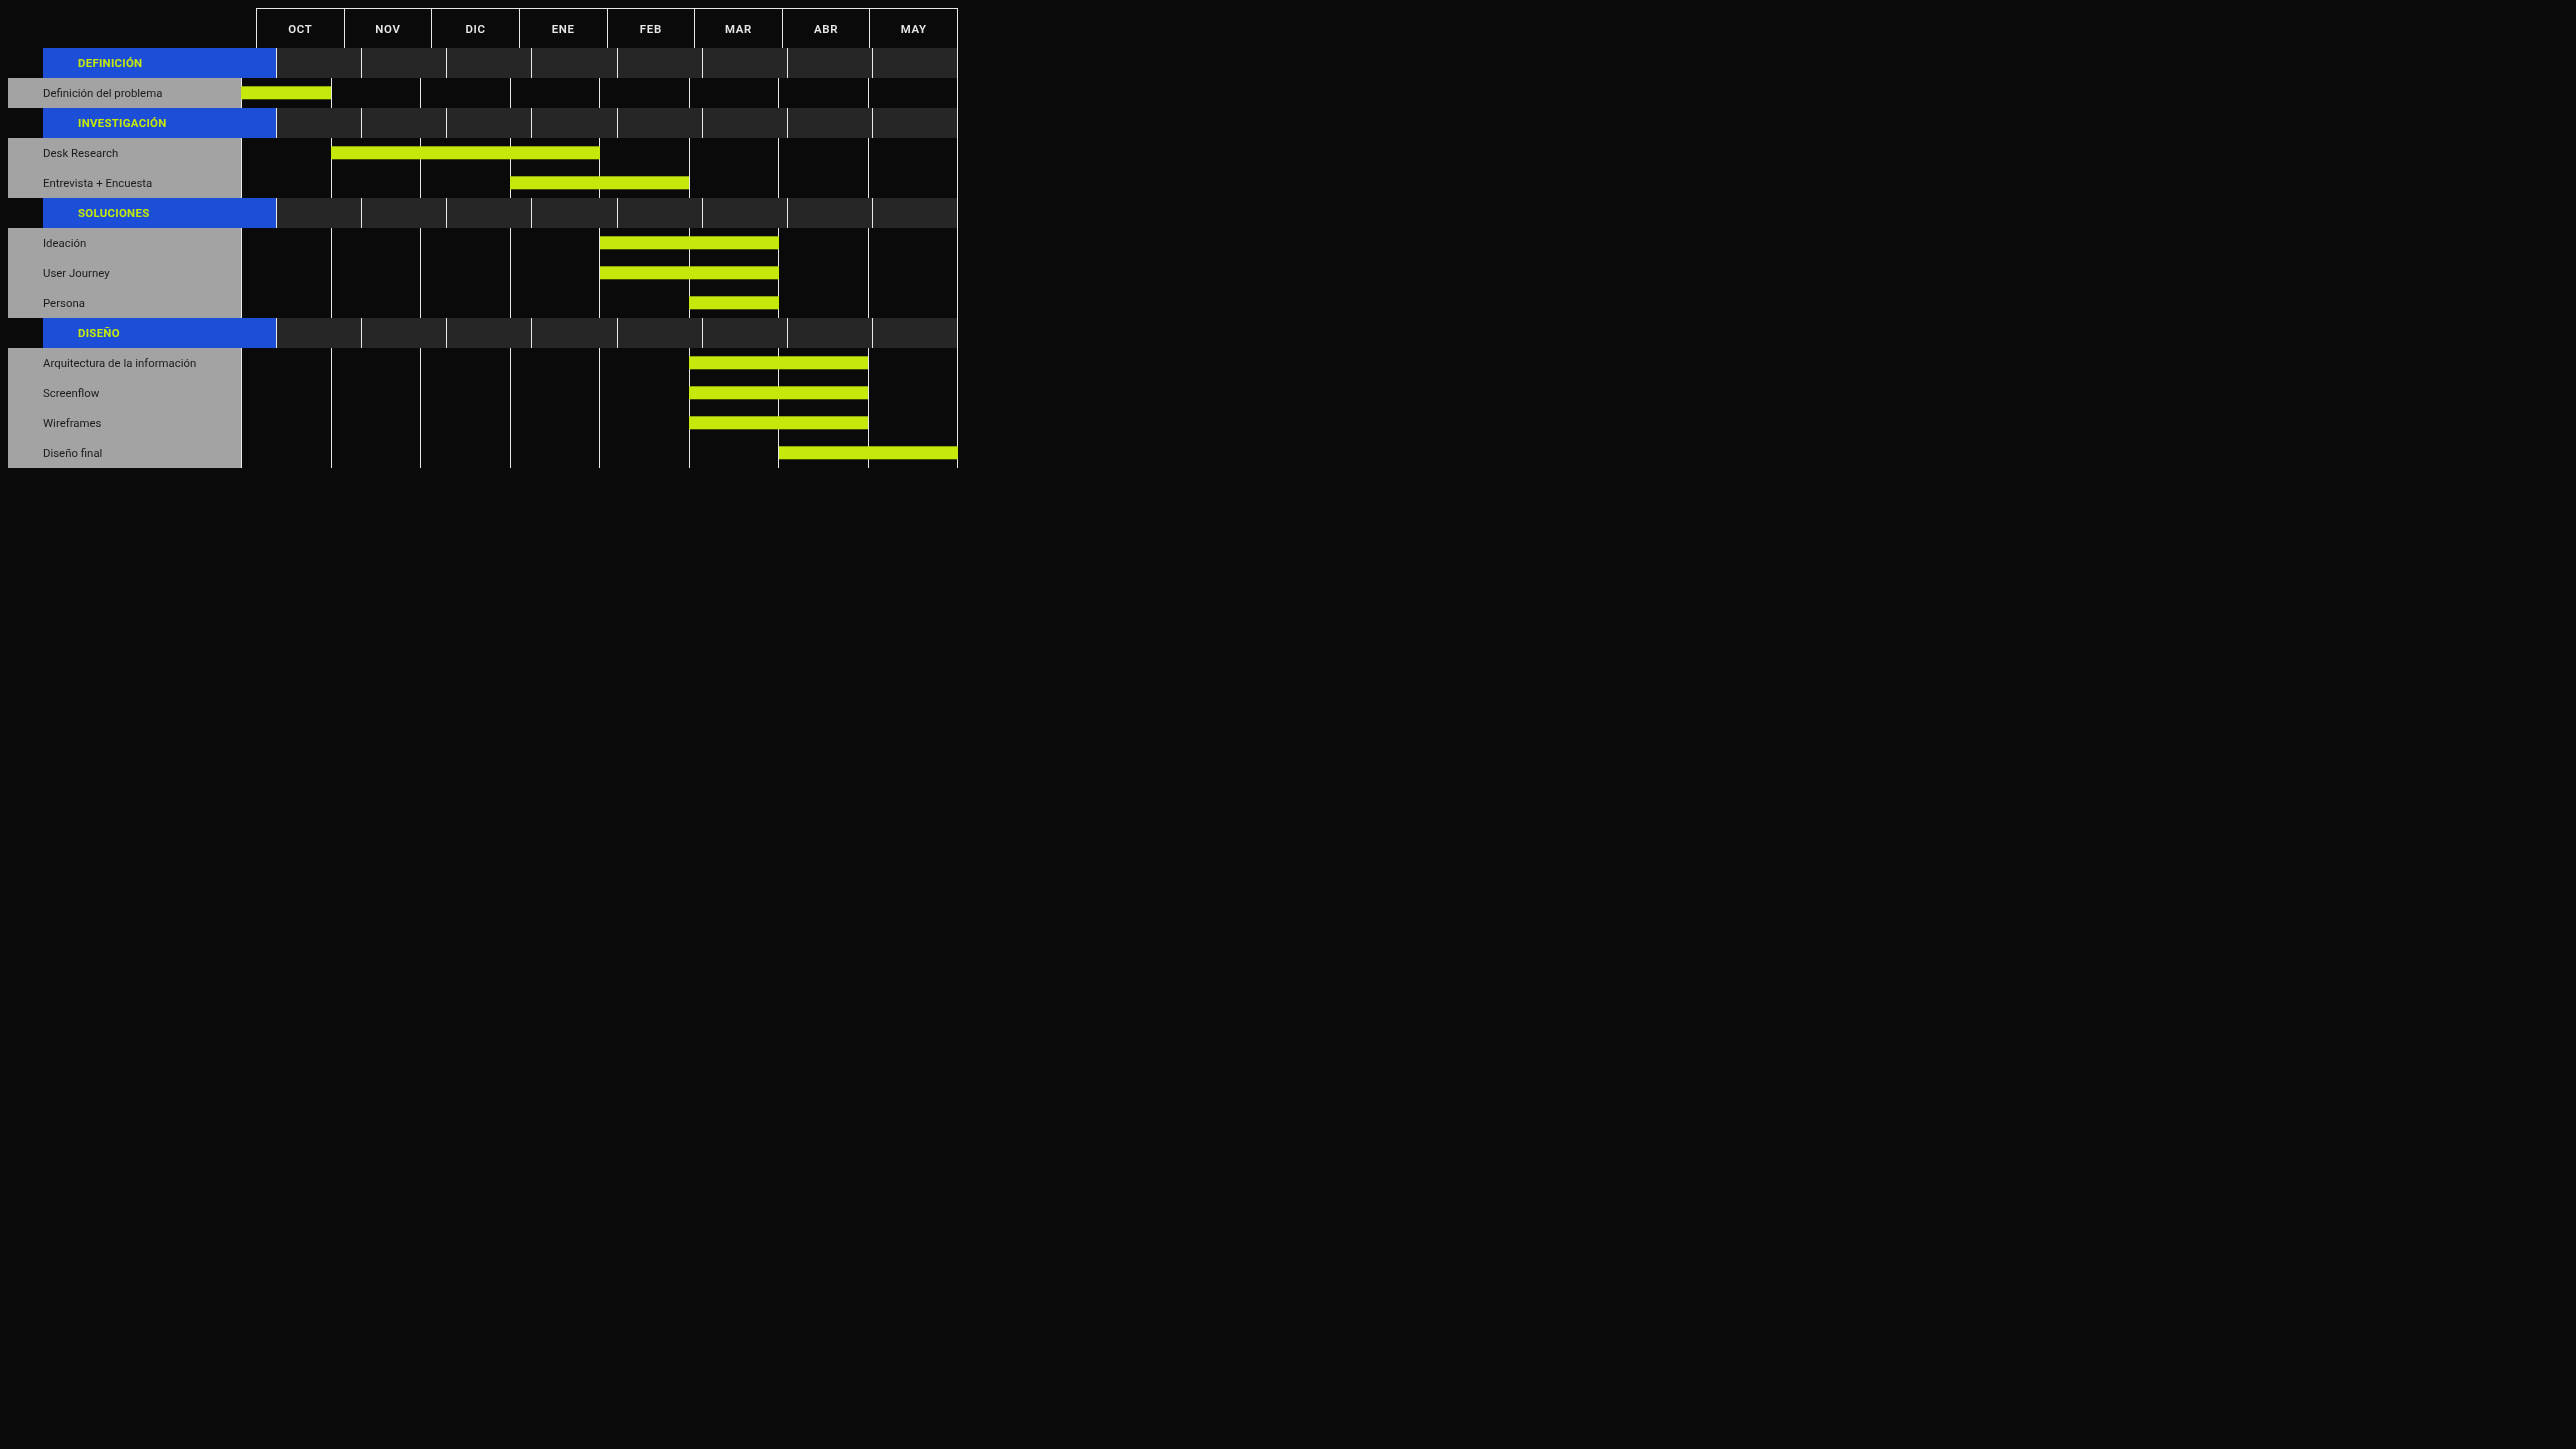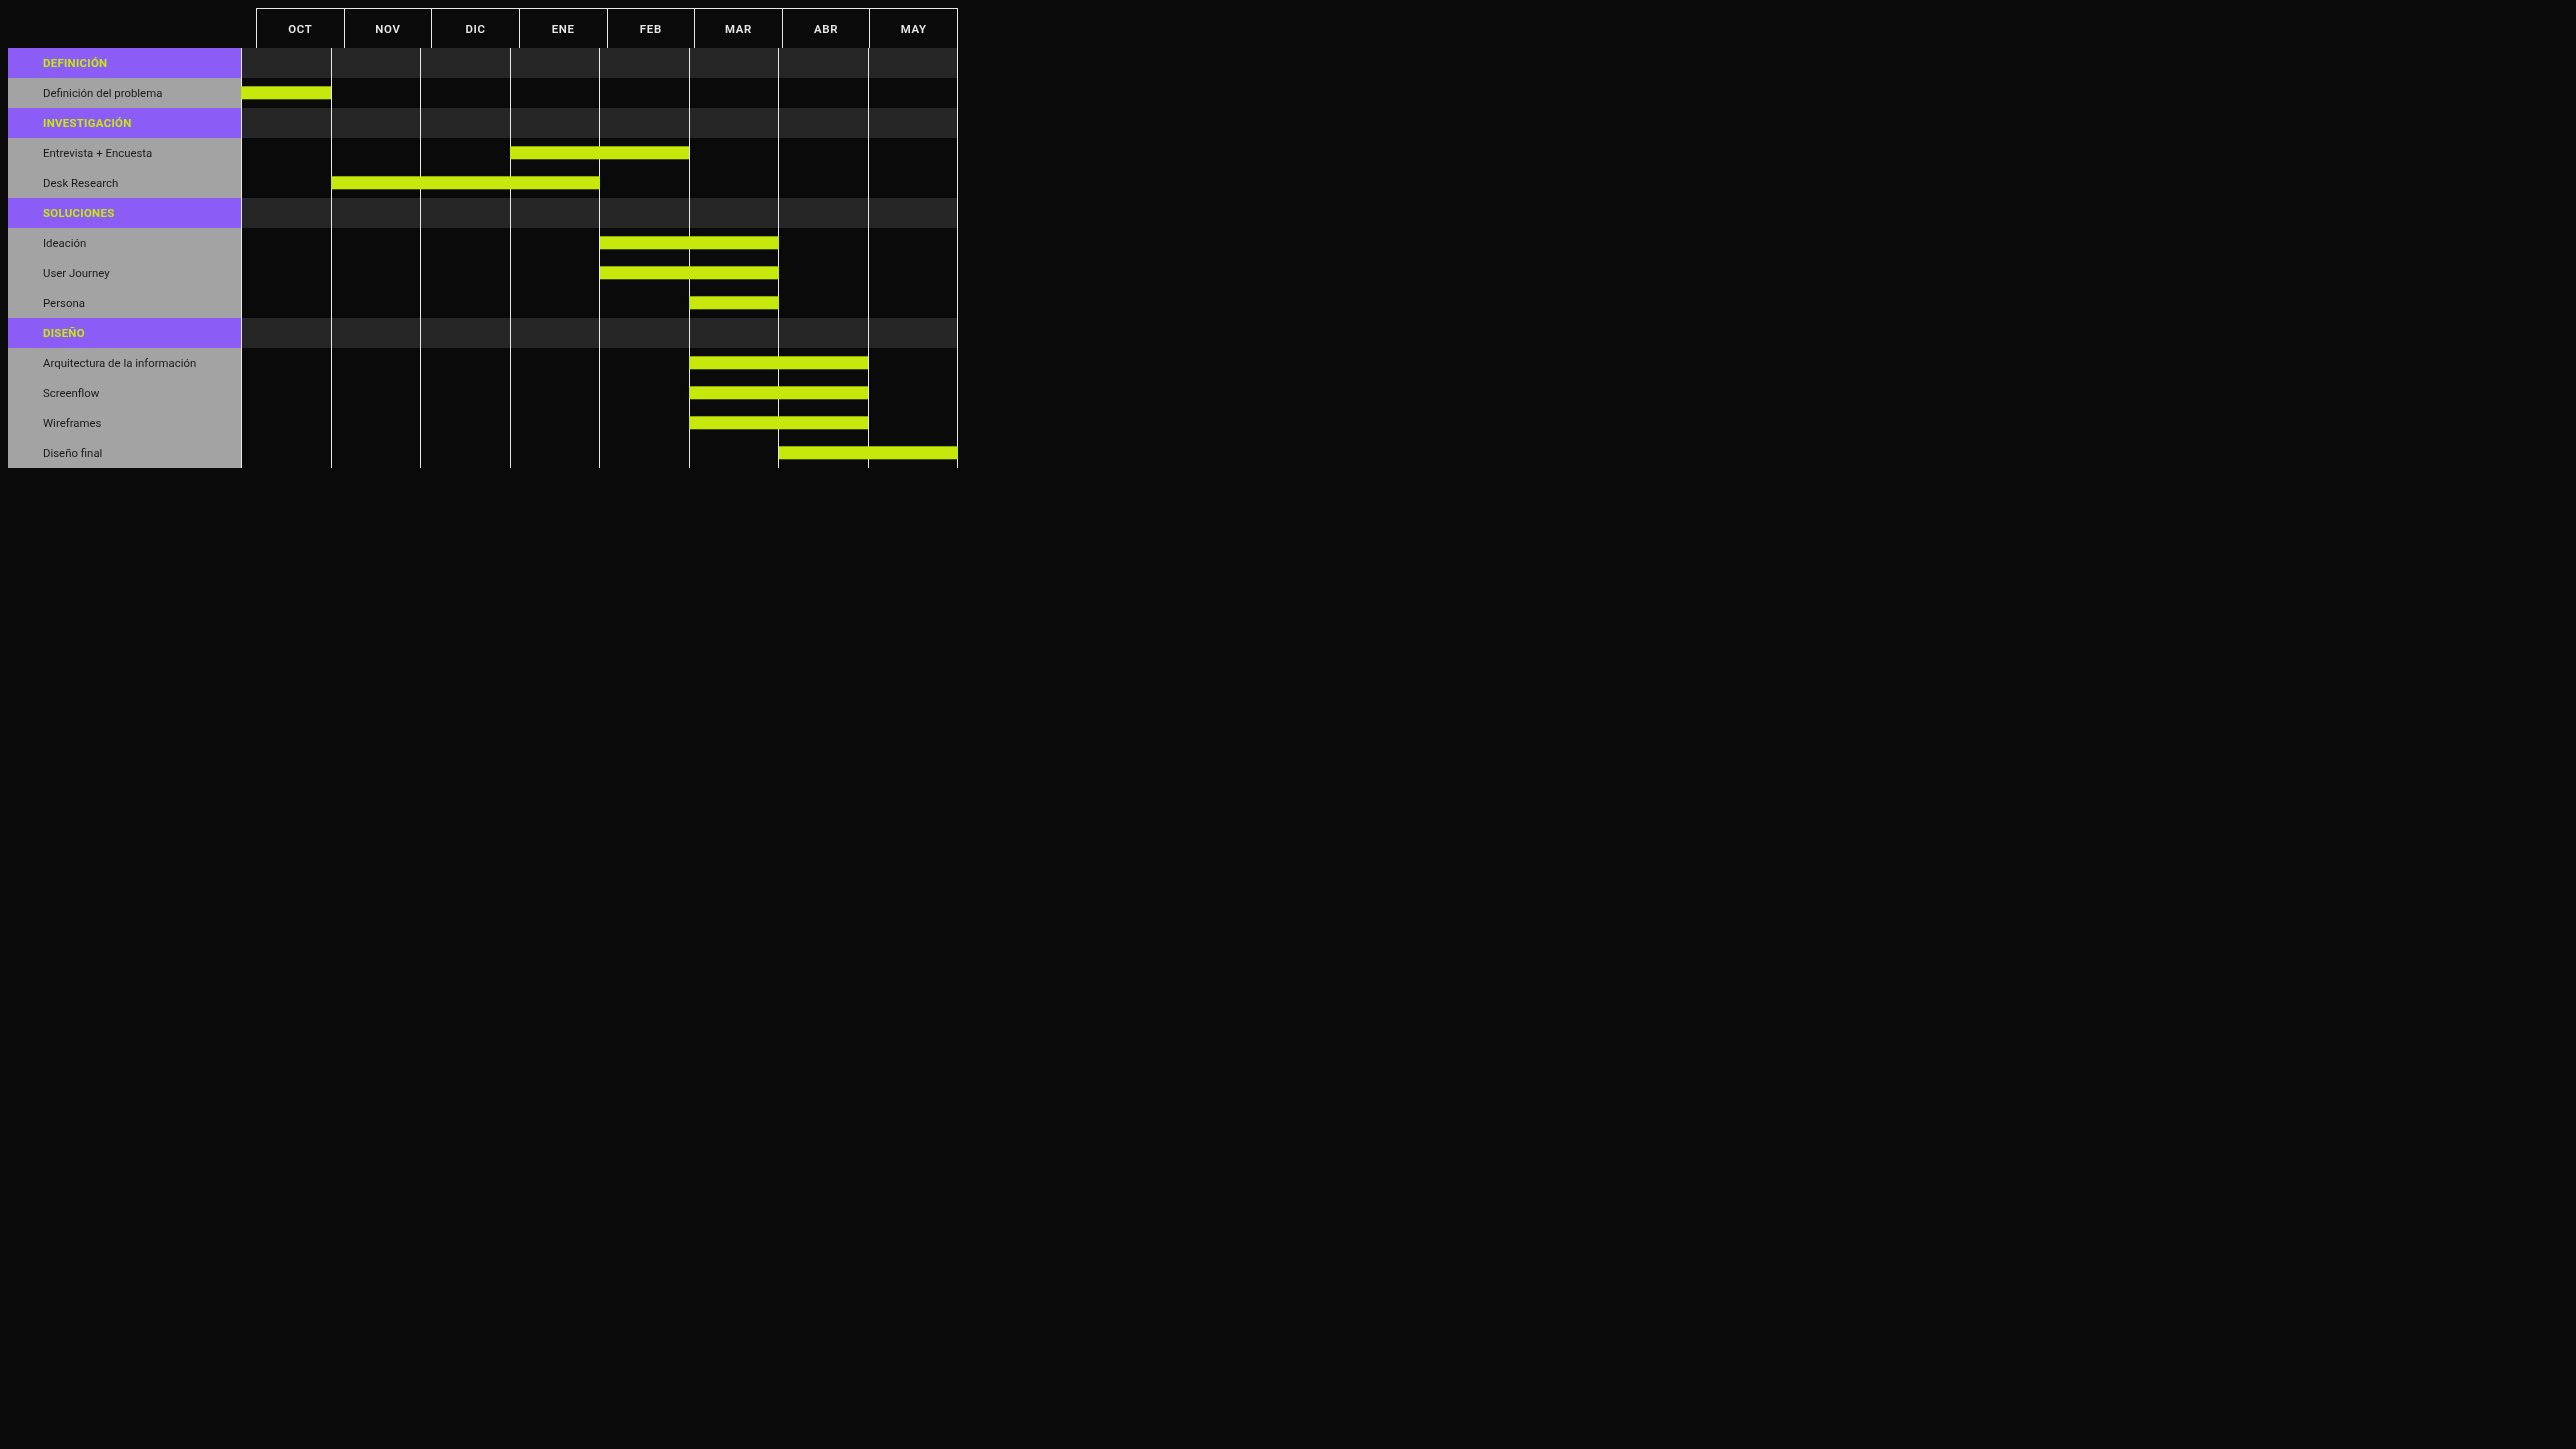--- a/index.html
+++ b/index.html
@@ -46,24 +46,25 @@
     .row { display: flex; height: 30px; }
     .row-label {
       width: 233px;
       flex-shrink: 0;
       padding-left: 35px;
       display: flex;
       align-items: center;
       font-size: 11.4px;
     }
     .section .row-label {
-      background: #8b5cf6;
+      background: #1d4ed8;
       color: #c6e80b;
       font-weight: 700;
       letter-spacing: 0.3px;
+      margin-left: 35px;
     }
     .task .row-label {
       background: #a3a3a3;
       color: #1b1b1b;
       font-weight: 400;
     }
     .timeline {
       flex: 1;
       display: flex;
       position: relative;
@@ -136,45 +137,45 @@
           <div class="month-cell"></div>
           <div class="month-cell"></div>
           <div class="month-cell"></div>
           <div class="month-cell"></div>
           <div class="month-cell"></div>
           <div class="month-cell"></div>
           <div class="month-cell"></div>
         </div>
       </div>
       <div class="row task">
+        <div class="row-label">Desk Research</div>
+        <div class="timeline">
+          <div class="month-cell"></div>
+          <div class="month-cell"></div>
+          <div class="month-cell"></div>
+          <div class="month-cell"></div>
+          <div class="month-cell"></div>
+          <div class="month-cell"></div>
+          <div class="month-cell"></div>
+          <div class="month-cell"></div>
+          <div class="bar" style="left: 12.5%; width: 37.5%;"></div>
+        </div>
+      </div>
+      <div class="row task">
         <div class="row-label">Entrevista + Encuesta</div>
         <div class="timeline">
           <div class="month-cell"></div>
           <div class="month-cell"></div>
           <div class="month-cell"></div>
           <div class="month-cell"></div>
           <div class="month-cell"></div>
           <div class="month-cell"></div>
           <div class="month-cell"></div>
           <div class="month-cell"></div>
           <div class="bar" style="left: 37.5%; width: 25%;"></div>
-        </div>
-      </div>
-      <div class="row task">
-        <div class="row-label">Desk Research</div>
-        <div class="timeline">
-          <div class="month-cell"></div>
-          <div class="month-cell"></div>
-          <div class="month-cell"></div>
-          <div class="month-cell"></div>
-          <div class="month-cell"></div>
-          <div class="month-cell"></div>
-          <div class="month-cell"></div>
-          <div class="month-cell"></div>
-          <div class="bar" style="left: 12.5%; width: 37.5%;"></div>
         </div>
       </div>
       <div class="row section">
         <div class="row-label">SOLUCIONES</div>
         <div class="timeline">
           <div class="month-cell"></div>
           <div class="month-cell"></div>
           <div class="month-cell"></div>
           <div class="month-cell"></div>
           <div class="month-cell"></div>

